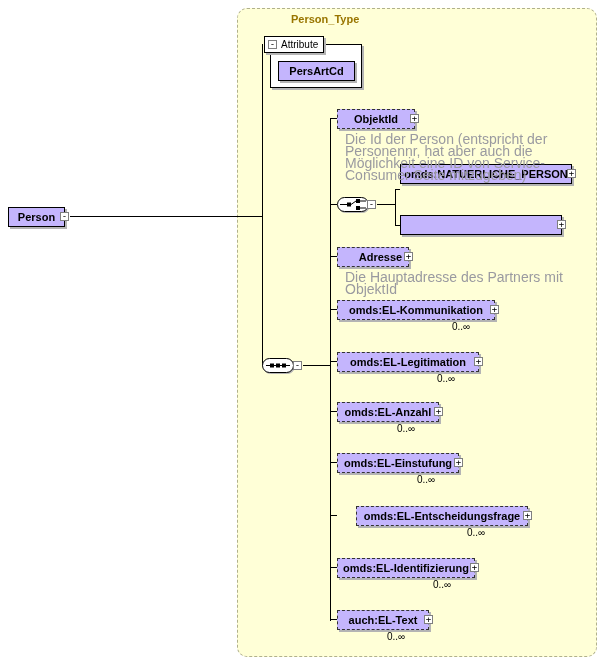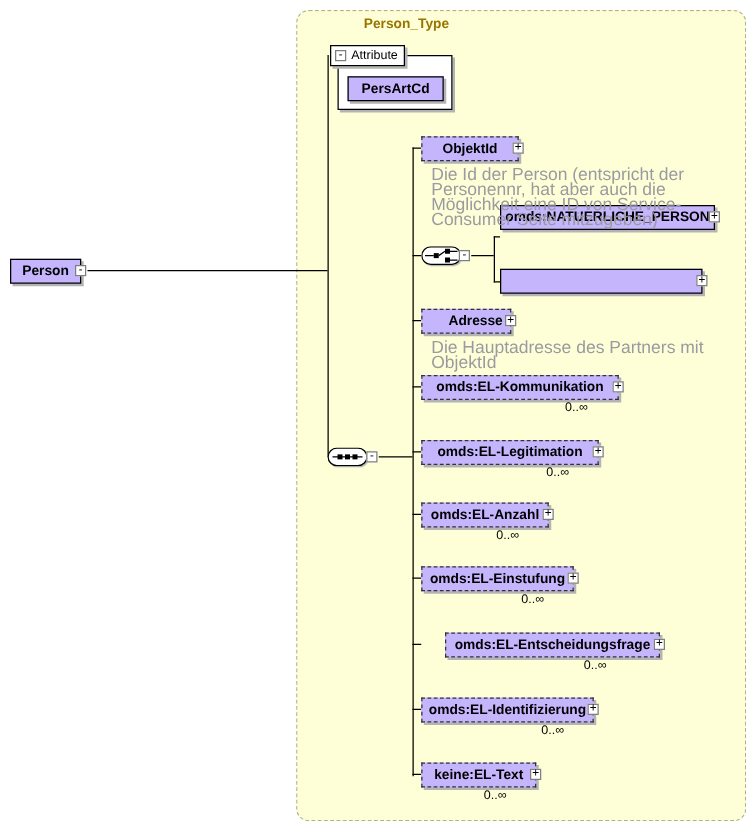--- a/index.html
+++ b/index.html
@@ -175,18 +175,18 @@
   </div>
   <span class="occ" style="left:467px;top:527px;">0..∞</span>
 
   <div class="box optional" style="left:337px;top:558px;width:138px;">
     <span>omds:EL-Identifizierung</span>
     <span class="toggle">+</span>
   </div>
   <span class="occ" style="left:433px;top:579px;">0..∞</span>
 
   <div class="box optional" style="left:337px;top:610px;width:92px;">
-    <span>keine:EL-Text</span>
+    <span>auch:EL-Text</span>
     <span class="toggle">+</span>
   </div>
   <span class="occ" style="left:387px;top:631px;">0..∞</span>
 
 </div>
 
 </body></html>

